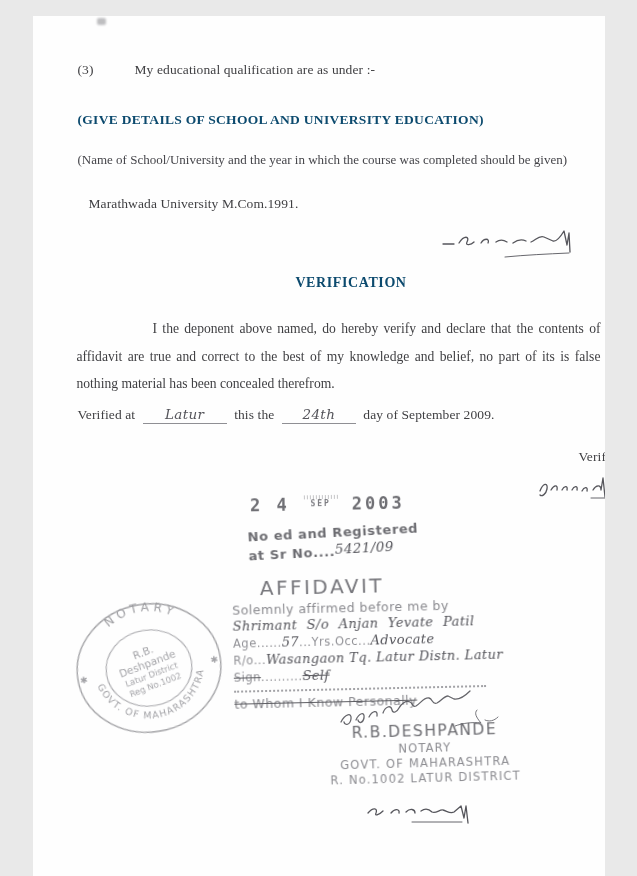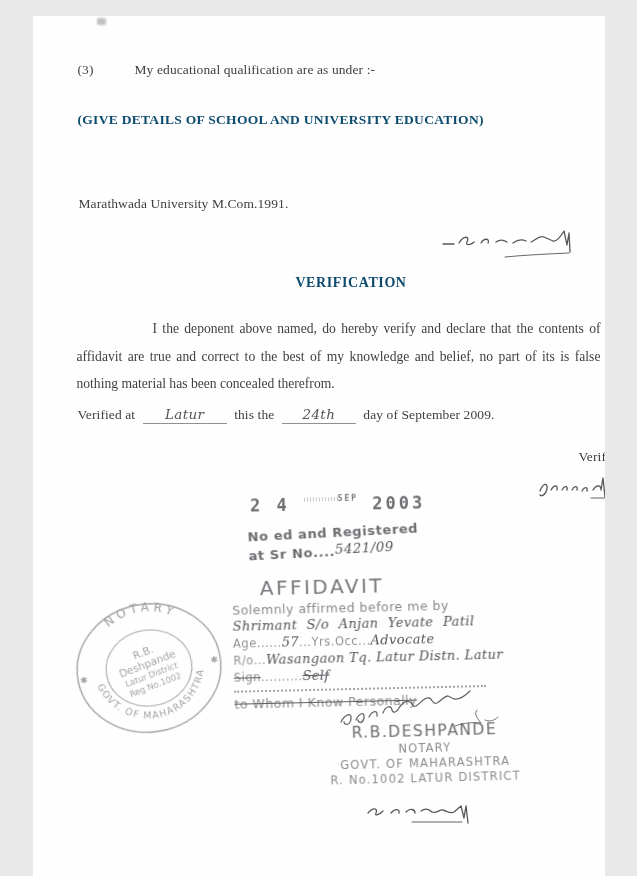--- a/index.html
+++ b/index.html
@@ -24,21 +24,21 @@
   .hand{
     font-family:"DejaVu Serif",serif;font-style:italic;color:#54545a;
     letter-spacing:.4px;
   }
   .date-stamp{
     display:flex;align-items:flex-start;gap:14px;
     font-family:"DejaVu Sans Mono",monospace;font-weight:bold;
     font-size:17px;letter-spacing:3px;color:#6f6f74;
     transform:rotate(-1deg);filter:blur(.2px);
   }
-  .month-col{display:inline-flex;flex-direction:row;align-items:center;margin-top:1px;}
+  .month-col{display:inline-flex;flex-direction:column;align-items:center;margin-top:1px;}
   .illegible-row{width:34px;height:4px;margin-bottom:1px;opacity:.55;
     background:repeating-linear-gradient(90deg,#96969a 0 1px,transparent 1px 3px);}
   .month-txt{font-size:8px;letter-spacing:2px;line-height:8px;color:#7b7b80;}
   .reg-stamp{
     font-family:"DejaVu Sans",sans-serif;font-weight:bold;color:#6d6d72;
     font-size:13px;letter-spacing:.6px;transform:rotate(-3deg);
     filter:blur(.25px);line-height:18px;
   }
   .affi-block{transform:rotate(-1.3deg);filter:blur(.15px);width:330px;}
   .affi-title{
@@ -72,22 +72,23 @@
   <div class="abs smudge" style="left:64px;top:2px;"></div>
 
   <div class="abs typed" style="left:45px;top:46px;">
     <span>(3)</span>
     <span style="display:inline-block;width:34px;"></span>
     <span>My educational qualification are as under :-</span>
   </div>
 
   <div class="abs bold-head" style="left:45px;top:96px;">(GIVE DETAILS OF SCHOOL AND UNIVERSITY EDUCATION)</div>
 
+  <div class="abs small-typed" style="left:45px;top:136px;">(Name of School/University and the year in which the course was completed should be given)</div>
 
-  <div class="abs typed" style="left:46px;top:180px;">Marathwada University M.Com.1991.</div>
+  <div class="abs typed" style="left:56px;top:180px;">Marathwada University M.Com.1991.</div>
 
   <div class="abs" style="left:402px;top:200px;">
     <svg class="sig" width="155" height="48" viewBox="0 0 155 48">
       <path d="M8,28 h11 m5,-1 c5,-8 11,-7 8,-1 c-2,4 4,3 7,0 m7,1 c3,-5 9,-5 7,0 m8,-1 c4,-3 8,-2 11,0 m6,1 c4,-3 9,-4 13,-2 m5,1 c5,-2 8,-7 13,-5 l9,4 c4,1 8,-5 11,-10 l3,14 l2,-12 l1,19"></path>
       <path class="thin" d="M70,41 c20,-2 42,-3 64,-4"></path>
     </svg>
   </div>
 
   <div class="abs bold-head center" style="left:0;top:259px;width:637px;font-size:14px;letter-spacing:.6px;">VERIFICATION</div>
 

